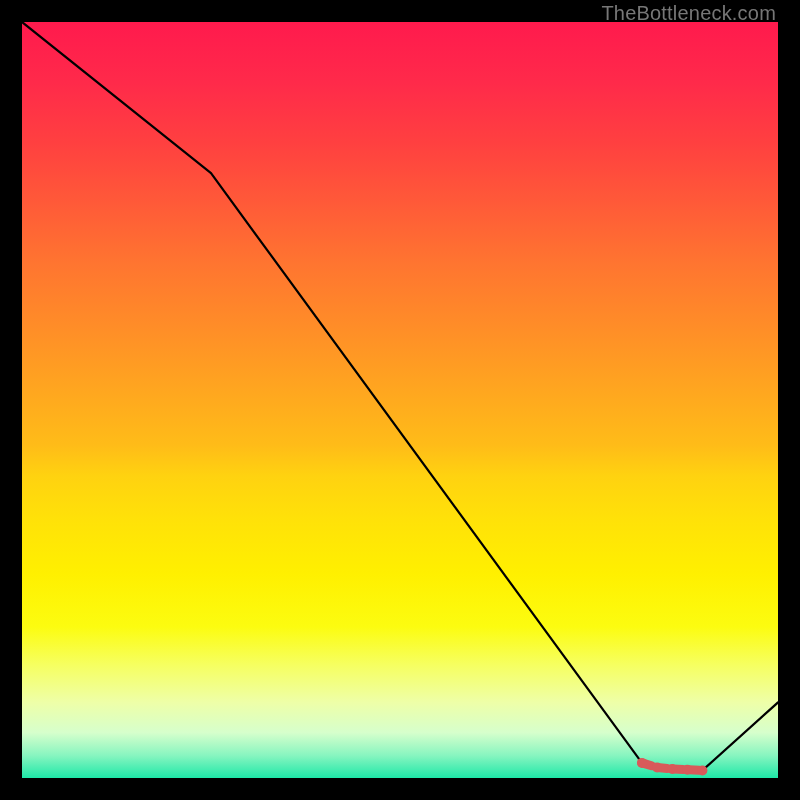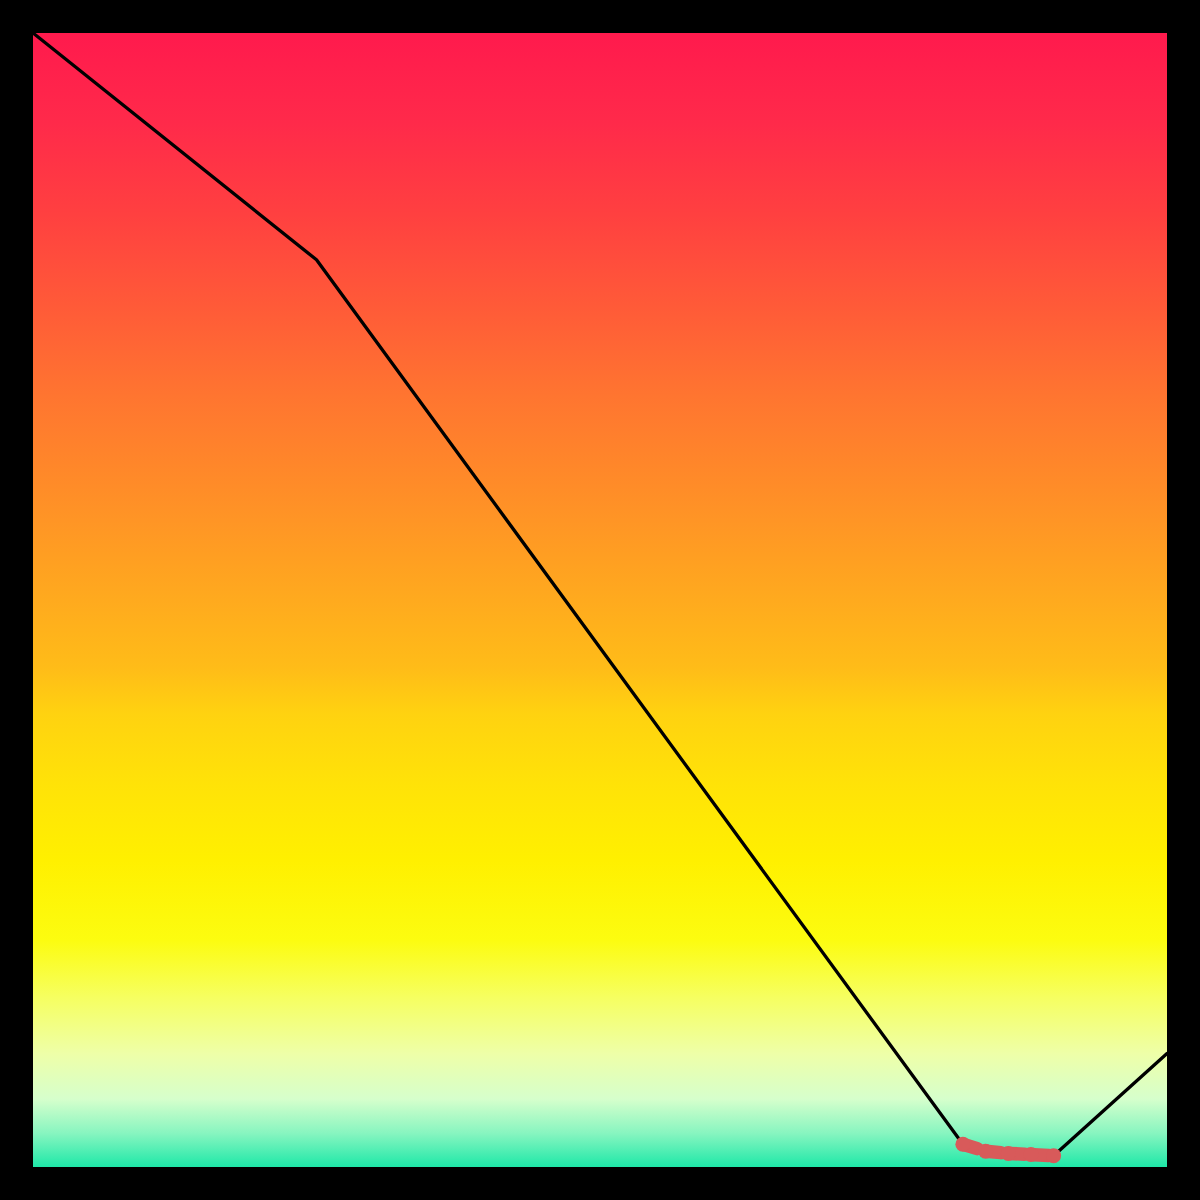--- a/index.html
+++ b/index.html
@@ -58,20 +58,21 @@
     top: 0;
     width: 756px;
     height: 756px;
   }
 </style>
 </head>
 <body>
 
 <div class="frame">
 
+  <div class="watermark">TheBottleneck.com</div>
 
   <div class="plot-area">
     <svg class="overlay" viewBox="0 0 756 756" preserveAspectRatio="none">
       <g>
         <path d="M0.00 0.00 L189.00 151.20 L619.92 740.88 L680.40 748.44 L756.00 680.40" fill="none" stroke="#000000" stroke-width="2.2" stroke-linejoin="round" stroke-linecap="round"></path>
       </g>
       <g>
           <path d="M619.92 740.88 L635.04 745.42 L650.16 746.93 L665.28 747.68 L680.40 748.44" fill="none" stroke="#d85a5a" stroke-width="9" stroke-linecap="round" stroke-dasharray="10 6"></path>
           <circle cx="619.92" cy="740.88" r="5" fill="#d85a5a"></circle>
           <circle cx="635.04" cy="745.42" r="5" fill="#d85a5a"></circle>

